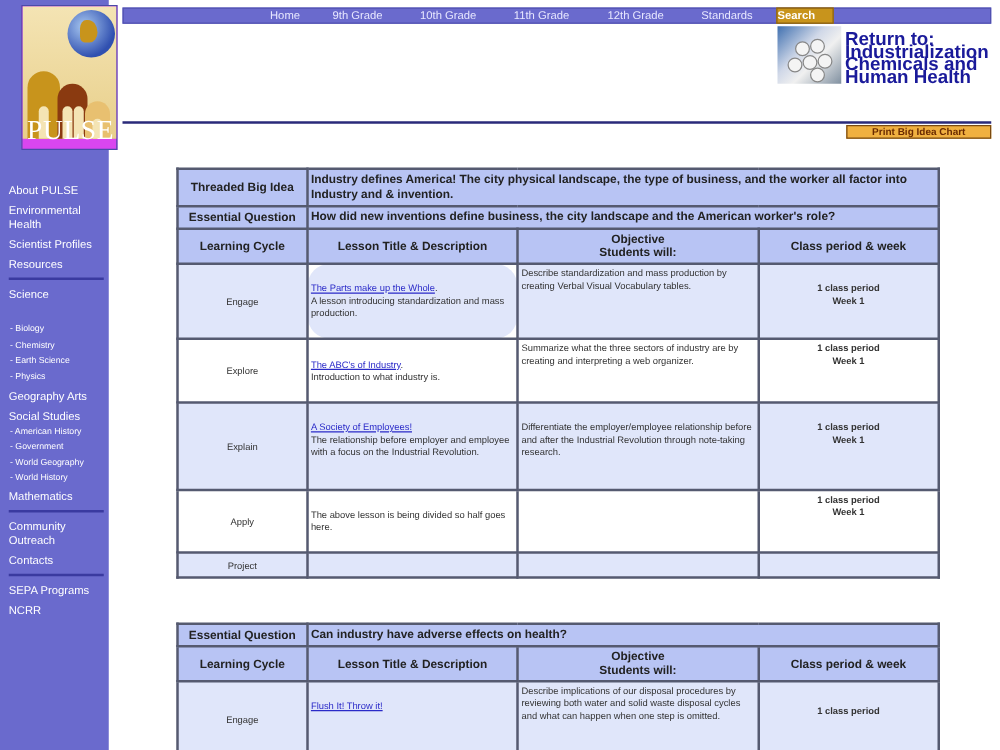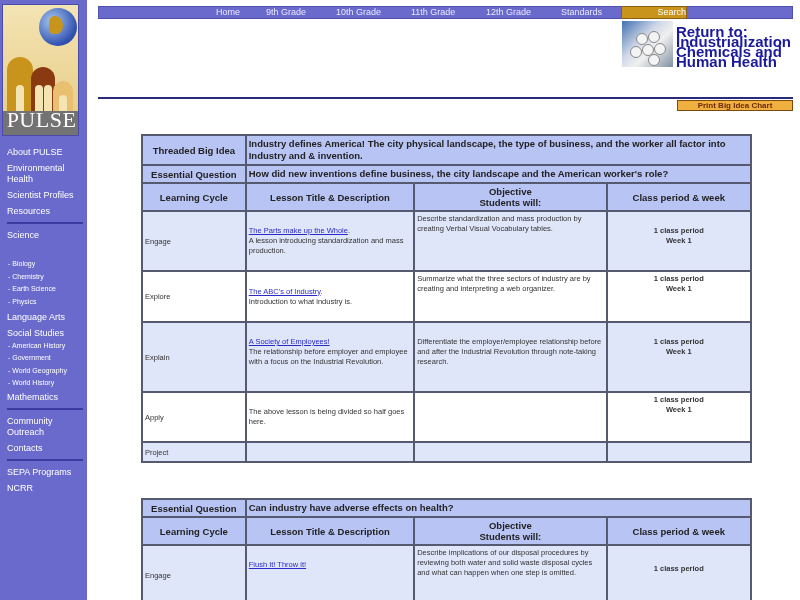--- a/index.html
+++ b/index.html
@@ -1,59 +1,59 @@
 <!DOCTYPE html>
 <html><head>
 <meta charset="utf-8">
 <style>
   * { box-sizing: border-box; margin: 0; padding: 0; }
   html, body { width: 800px; height: 600px; overflow: hidden; background: #ffffff; font-family: "Liberation Sans", sans-serif; }
   .page { position: relative; width: 800px; height: 600px; }
 
   
   .sidebar { position: absolute; left: 0; top: 0; width: 87px; height: 600px; background: #6a6acd; }
-  .logo { position: absolute; left: 2px; top: 4px; width: 77px; height: 132px; background: #737373; overflow: hidden; border: 1px solid #4a4aa8; }
+  .logo { position: absolute; left: 17px; top: 4px; width: 77px; height: 116px; background: #d946ef; overflow: hidden; border: 1px solid #4a4aa8; }
   .logo-art { position: absolute; left: 0; top: 0; width: 77px; height: 106px; background: linear-gradient(180deg,#f4e4b4 0%, #e8cf8a 100%); }
   .globe { position: absolute; right: 3px; top: 3px; width: 38px; height: 38px; border-radius: 50%; background: radial-gradient(circle at 35% 35%, #a8c8f0, #3050b0 70%); }
   .globe::after { content: ""; position: absolute; left: 10px; top: 8px; width: 14px; height: 18px; background: #c8941c; border-radius: 40% 60% 50% 30%; }
   .fig1 { position: absolute; left: 4px; top: 52px; width: 26px; height: 54px; background: #c8941c; border-radius: 13px 13px 0 0; }
   .fig2 { position: absolute; left: 28px; top: 62px; width: 24px; height: 44px; background: #8a3a10; border-radius: 12px 12px 0 0; }
   .fig3 { position: absolute; left: 50px; top: 76px; width: 20px; height: 30px; background: #e8c070; border-radius: 10px 10px 0 0; }
   .arch { position: absolute; bottom: 0; width: 8px; height: 26px; background: #f4e4b4; border-radius: 4px 4px 0 0; }
   .logo-text { position: absolute; left: 0; bottom: 2px; width: 77px; text-align: center; color: #ffffff; font-family: "Liberation Serif", serif; font-size: 22px; letter-spacing: 0.5px; }
 
   .side-nav { position: absolute; left: 7px; top: 147px; width: 76px; }
   .side-link { display: block; color: #ffffff; font-size: 9px; line-height: 11px; margin-bottom: 5px; text-decoration: none; }
   .side-sub { display: block; color: #ffffff; font-size: 7px; line-height: 9px; margin-bottom: 3.5px; padding-left: 1px; }
   .side-div { height: 2px; background: #3a3aa0; margin: 2px 0 6px 0; width: 76px; }
 
   
   .topnav { position: absolute; left: 98px; top: 6px; width: 695px; height: 13px; background: #6a6acd; border: 1px solid #5050b0; }
   .topnav-item { position: absolute; top: 0; height: 11px; line-height: 11px; font-size: 9px; color: #e8e8ff; }
-  .search-btn { position: absolute; left: 522px; top: -1px; width: 66px; height: 13px; background: #c8941c; border: 1px solid #8a6010; color: #fff; font-size: 9px; text-align: right; line-height: 11px; }
+  .search-btn { position: absolute; left: 522px; top: -1px; width: 46px; height: 13px; background: #c8941c; border: 1px solid #8a6010; color: #fff; font-size: 9px; text-align: left; line-height: 11px; font-weight: bold; }
 
   
   .return-img { position: absolute; left: 622px; top: 21px; width: 51px; height: 46px; background: linear-gradient(135deg,#4070b0 0%, #d0d8e8 40%, #f0f0f0 60%, #8090a0 100%); overflow: hidden; }
   .return-img .pipe { position: absolute; width: 12px; height: 12px; border-radius: 50%; background: #f4f4f4; border: 1px solid #888; }
   .return-link { position: absolute; left: 676px; top: 27px; width: 124px; font-size: 15px; font-weight: bold; color: #1a1a9a; line-height: 10px; }
 
   
   .page-title { position: absolute; left: 98px; top: 76px; font-family: "DejaVu Serif", serif; font-weight: bold; font-size: 17.5px; color: #22226e; white-space: nowrap; letter-spacing: -0.3px; }
   .title-rule { position: absolute; left: 98px; top: 97px; width: 695px; height: 2px; background: #2a2a7a; }
   .print-btn { position: absolute; left: 677px; top: 100px; width: 116px; height: 11px; background: #f0b040; border: 1px solid #7a4a10; font-size: 8px; font-weight: bold; color: #6a2a00; text-align: center; line-height: 9px; }
 
   
   table.lesson { position: absolute; left: 141px; border-collapse: collapse; width: 611px; font-size: 7.5px; color: #333; }
   table.lesson td, table.lesson th { border: 2px solid #555a70; padding: 2px 2px; vertical-align: top; }
   .hdr-label { background: #b8c4f4; font-weight: bold; font-size: 9.5px; color: #222; text-align: center; vertical-align: middle !important; }
   .hdr-text { background: #b8c4f4; font-weight: bold; font-size: 9.5px; color: #222; line-height: 12px; text-align: left; }
   .col-head { background: #b8c4f4; font-weight: bold; font-size: 9.5px; color: #222; text-align: center; vertical-align: middle !important; line-height: 11px; }
   .row-alt td { background: #e0e6fa; }
   .row-white td { background: #ffffff; }
-  .cycle { vertical-align: middle !important; margin-top: 28px; }
+  .cycle { text-align: center; vertical-align: middle !important; margin-top: 28px; }
   .period { text-align: center; line-height: 10px; padding-top: 14px !important; font-weight: bold; }
   .lesson-link { color: #2a2ac8; text-decoration: underline; }
   .desc { line-height: 10px; }
   .obj { line-height: 10px; }
 </style>
 </head>
 <body>
 
 <div class="page">
 
@@ -79,21 +79,21 @@
       <a class="side-link">About PULSE</a>
       <a class="side-link" style="width:62px;">Environmental Health</a>
       <a class="side-link">Scientist Profiles</a>
       <a class="side-link">Resources</a>
       <div class="side-div"></div>
       <a class="side-link" style="margin-bottom:18px;">Science</a>
       <a class="side-sub">- Biology</a>
       <a class="side-sub">- Chemistry</a>
       <a class="side-sub">- Earth Science</a>
       <a class="side-sub" style="margin-bottom:6px;">- Physics</a>
-      <a class="side-link">Language Arts</a>
+      <a class="side-link">Geography Arts</a>
       <a class="side-link" style="margin-bottom:2px;">Social Studies</a>
       <a class="side-sub">- American History</a>
       <a class="side-sub">- Government</a>
       <a class="side-sub">- World Geography</a>
       <a class="side-sub" style="margin-bottom:5px;">- World History</a>
       <a class="side-link">Mathematics</a>
       <div class="side-div"></div>
       <a class="side-link" style="width:55px;">Community Outreach</a>
       <a class="side-link">Contacts</a>
       <div class="side-div"></div>
@@ -142,21 +142,21 @@
       <td class="hdr-text" colspan="3">How did new inventions define business, the city landscape and the American worker's role?</td>
     </tr>
     <tr style="height:27px;">
       <td class="col-head">Learning Cycle</td>
       <td class="col-head">Lesson Title &amp; Description</td>
       <td class="col-head"><span>Objective</span><br><span>Students will:</span></td>
       <td class="col-head">Class period &amp; week</td>
     </tr>
     <tr class="row-alt" style="height:60px;">
       <td class="cycle">Engage</td>
-      <td class="desc" style="vertical-align:middle;"><a class="lesson-link">The Parts make up the Whole</a>.<br><span>A lesson introducing standardization and mass production.</span></td>
+      <td class="desc" style="vertical-align:middle;border-radius:18px;"><a class="lesson-link">The Parts make up the Whole</a>.<br><span>A lesson introducing standardization and mass production.</span></td>
       <td class="obj">Describe standardization and mass production by creating Verbal Visual Vocabulary tables.</td>
       <td class="period"><span>1 class period</span><br><span>Week 1</span></td>
     </tr>
     <tr class="row-white" style="height:51px;">
       <td class="cycle">Explore</td>
       <td class="desc" style="vertical-align:middle;margin-left:32px;"><a class="lesson-link">The ABC's of Industry</a>.<br><span>Introduction to what industry is.</span></td>
       <td class="obj">Summarize what the three sectors of industry are by creating and interpreting a web organizer.</td>
       <td class="period" style="padding-top:2px !important;"><span>1 class period</span><br><span>Week 1</span></td>
     </tr>
     <tr class="row-alt" style="height:70px;">

